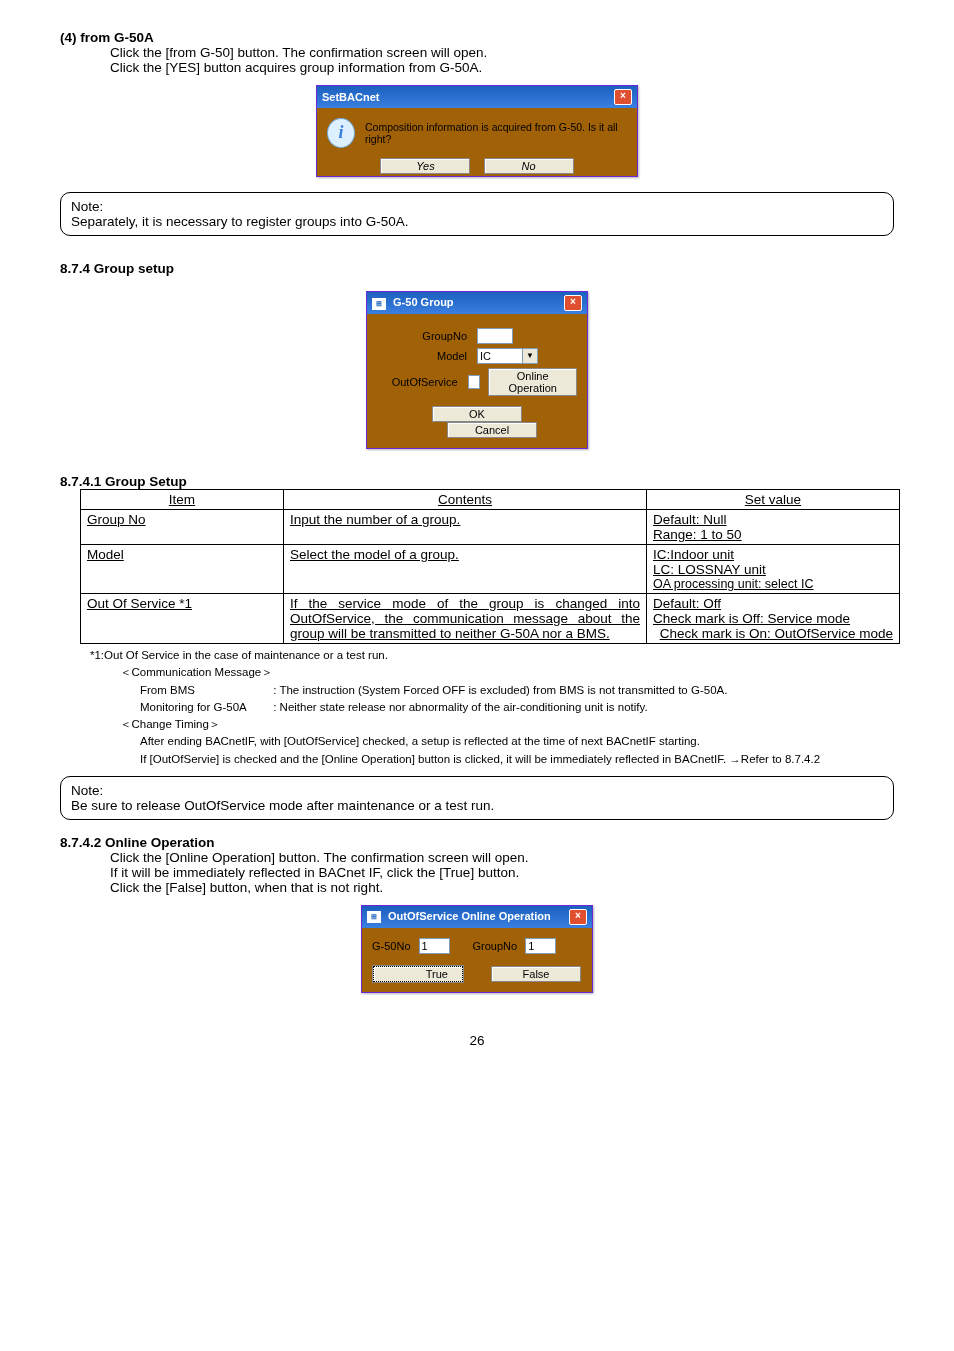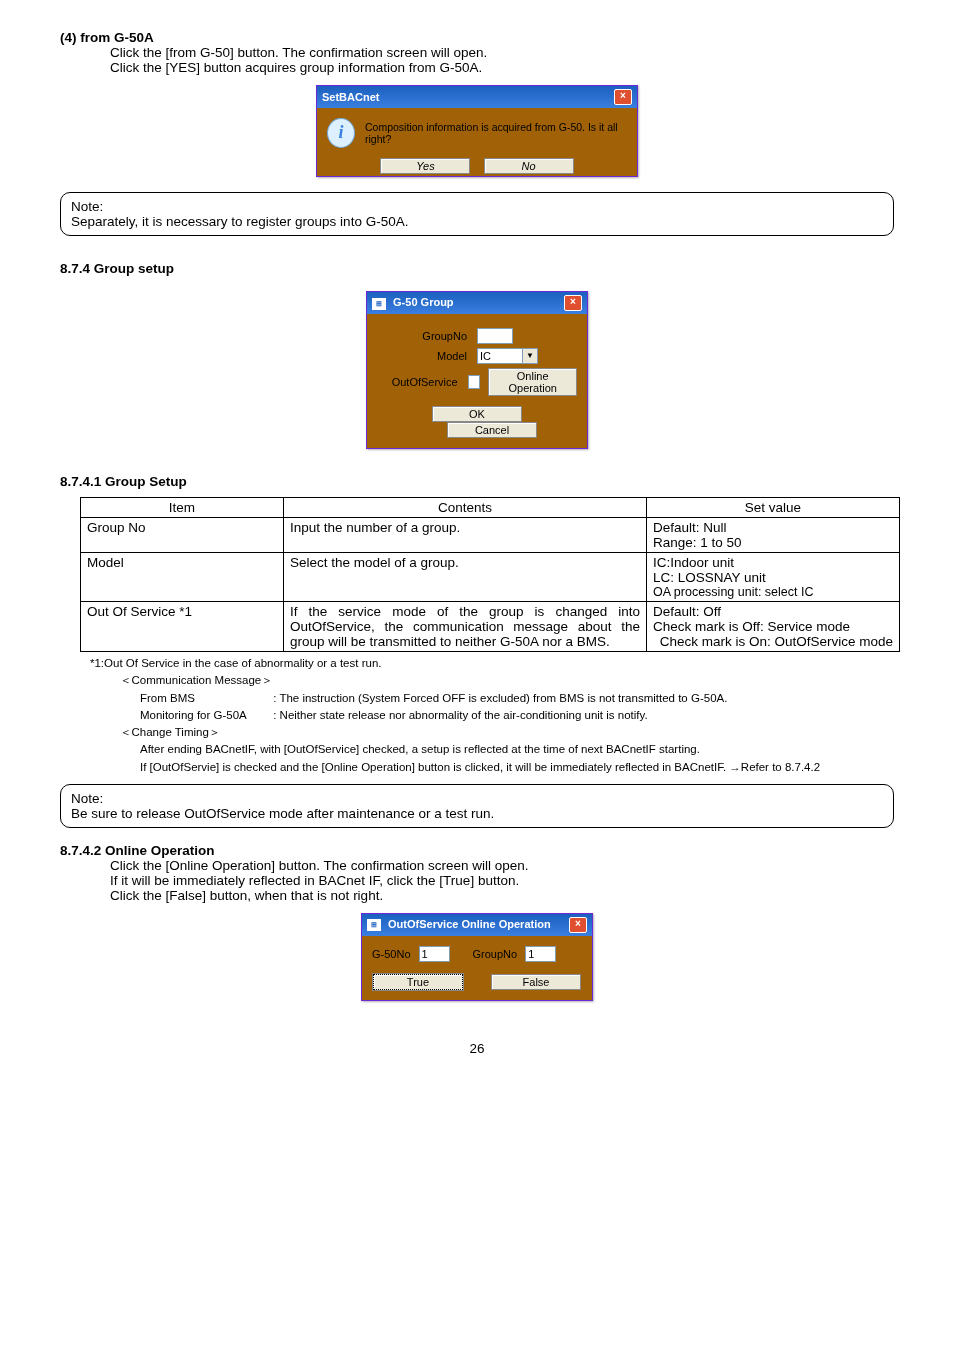--- a/index.html
+++ b/index.html
@@ -176,21 +176,21 @@
         <span class="win-btn">OK</span>
         <span class="win-btn" style="margin-left:30px;">Cancel</span>
       </div>
     </div>
   </div>
 </div>
 
 <div class="section-gap">
   <div class="bold">8.7.4.1 Group Setup</div>
 
-  <table class="spec" style="margin-top:8px;">
+  <table class="spec" style="text-decoration:underline;">
     <tbody>
         <tr>
       <th style="width:190px;">Item</th>
       <th style="width:350px;">Contents</th>
       <th>Set value</th>
     </tr>
     <tr>
       <td>Group No</td>
       <td>Input the number of a group.</td>
       <td>
@@ -213,21 +213,21 @@
       <td>
         <div>Default: Off</div>
         <div>Check mark is Off: Service mode</div>
         <div style="text-align:right;">Check mark is On: OutOfService mode</div>
       </td>
     </tr>
   </tbody>
     </table>
 
   <div class="footnote" style="margin-top:3px;">
-    <div>*1:Out Of Service in the case of abnormality or a test run.</div>
+    <div>*1:Out Of Service in the case of maintenance or a test run.</div>
     <div class="row">＜Communication Message＞</div>
     <div class="row" style="margin-left:50px;">
       <span class="lab">From BMS</span>
       <span>: The instruction (System Forced OFF is excluded) from BMS is not transmitted to G-50A.</span>
     </div>
     <div class="row" style="margin-left:50px;">
       <span class="lab">Monitoring for G-50A</span>
       <span>: Neither state release nor abnormality of the air-conditioning unit is notify.</span>
     </div>
     <div class="row">＜Change Timing＞</div>
@@ -256,20 +256,20 @@
       <span class="close-btn">×</span>
     </div>
     <div class="dialog-body">
       <div style="display:flex;align-items:center;gap:8px;">
         <span style="font-size:11px;">G-50No</span>
         <input class="win-input" style="width: 25px;" value="1">
         <span style="font-size:11px;margin-left:15px;">GroupNo</span>
         <input class="win-input" style="width: 25px;" value="1">
       </div>
       <div style="text-align:center;margin-top:12px;">
-        <span class="win-btn" style="border:1px dotted #000;outline:1px solid #888;">True</span>
+        <span class="win-btn" style="border:1px dotted #000;outline:1px solid #888;text-align:right;">True</span>
         <span class="win-btn" style="margin-left:25px;">False</span>
       </div>
     </div>
   </div>
 </div>
 
 <div class="page-num">26</div>
 
 </body></html>

